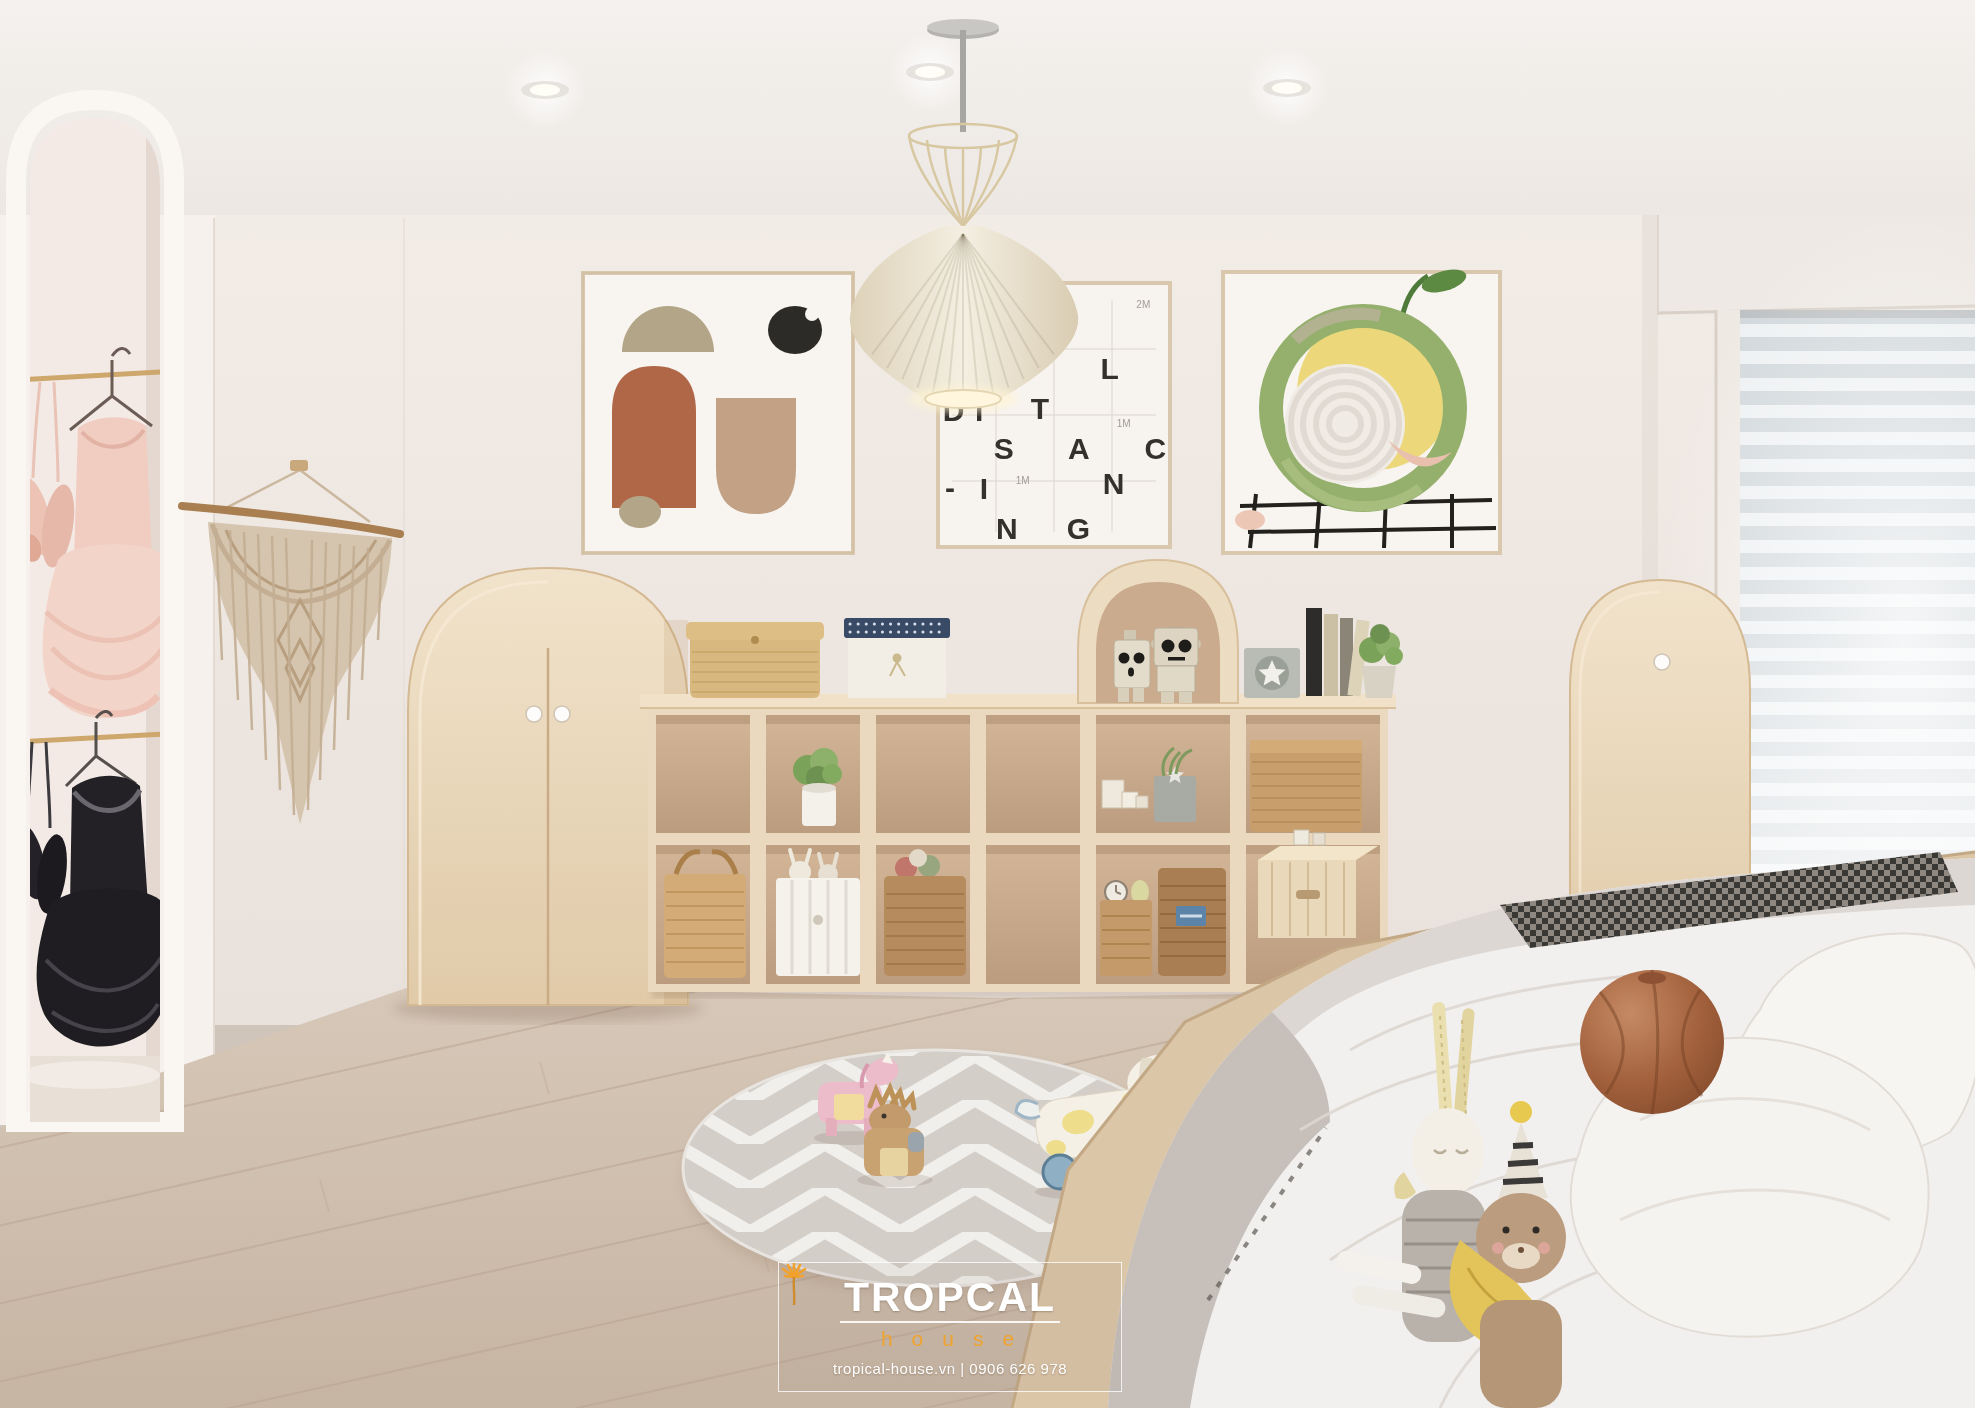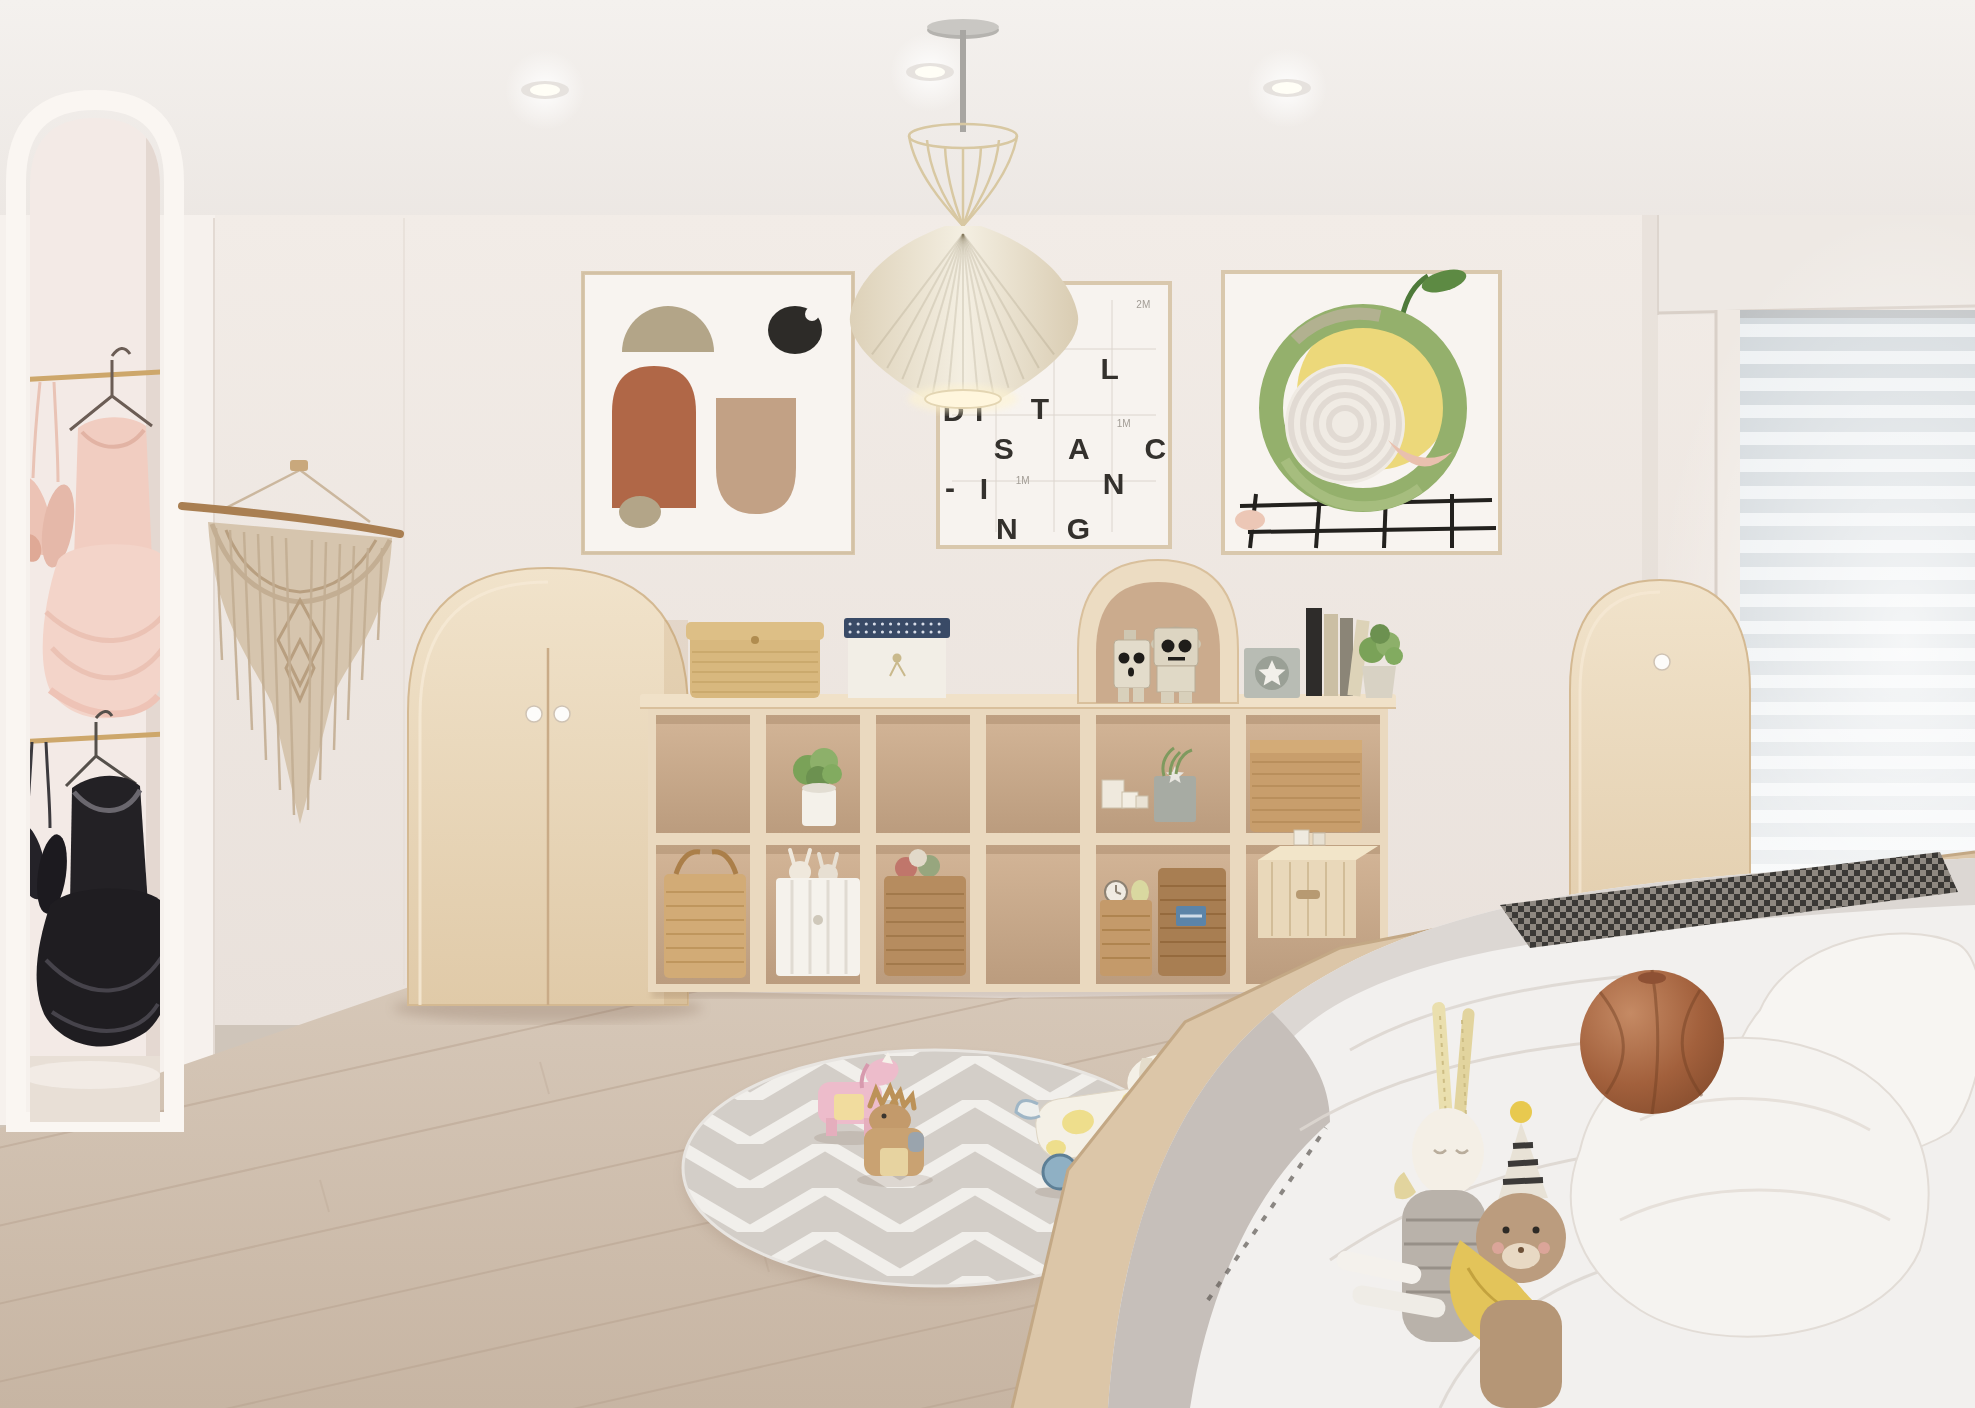--- a/index.html
+++ b/index.html
@@ -661,13 +661,33 @@
           <line x1="963" y1="234" x2="1008.5" y2="387.82065" stroke="rgba(120,105,75,.16)" stroke-width="2"></line>
           <line x1="963" y1="234" x2="1023.6666666666666" y2="379.1256" stroke="rgba(120,105,75,.16)" stroke-width="2"></line>
           <line x1="963" y1="234" x2="1038.8333333333333" y2="367.9462500000001" stroke="rgba(120,105,75,.16)" stroke-width="2"></line>
           <line x1="963" y1="234" x2="1054" y2="354.2826" stroke="rgba(120,105,75,.16)" stroke-width="2"></line>
         </g>
   <ellipse cx="963" cy="399" rx="55" ry="14" fill="#fff4d0" opacity=".55" filter="url(#soft3)"></ellipse>
   <ellipse cx="963" cy="399" rx="38" ry="9" fill="#fff6dd" stroke="#e3d5b2" stroke-width="2"></ellipse>
 </g>
 </svg>
 
+<div class="watermark">
+  <div class="wm-brand">
+    <span>TROP</span>
+    <svg class="wm-palm" width="26" height="42" viewBox="0 0 26 42">
+      <g stroke="#f2a12b" stroke-width="2.6" stroke-linecap="round">
+        <line x1="13" y1="14" x2="2" y2="6"></line>
+            <line x1="13" y1="14" x2="7" y2="2"></line>
+            <line x1="13" y1="14" x2="13" y2="0"></line>
+        <line x1="13" y1="14" x2="19" y2="2"></line>
+            <line x1="13" y1="14" x2="24" y2="6"></line>
+            <line x1="13" y1="14" x2="4" y2="13"></line>
+            <line x1="13" y1="14" x2="22" y2="13"></line>
+      </g>
+      <path d="M13,14 C12,24 14,31 13,42" stroke="#cf8c2f" stroke-width="2.4" fill="none"></path>
+    </svg>
+    <span>CAL</span>
+  </div>
+  <div class="wm-house">house</div>
+  <div class="wm-contact">tropical-house.vn | 0906 626 978</div>
 </div>
+</div>
 
 </body></html>

